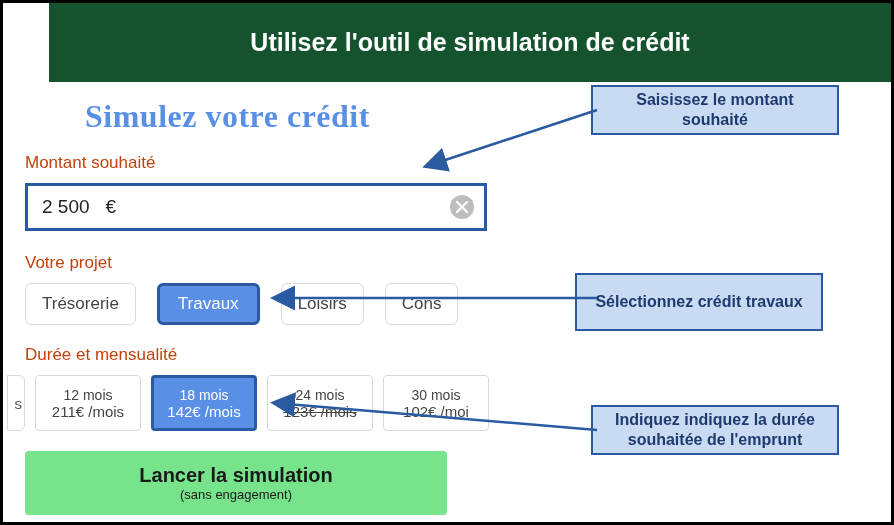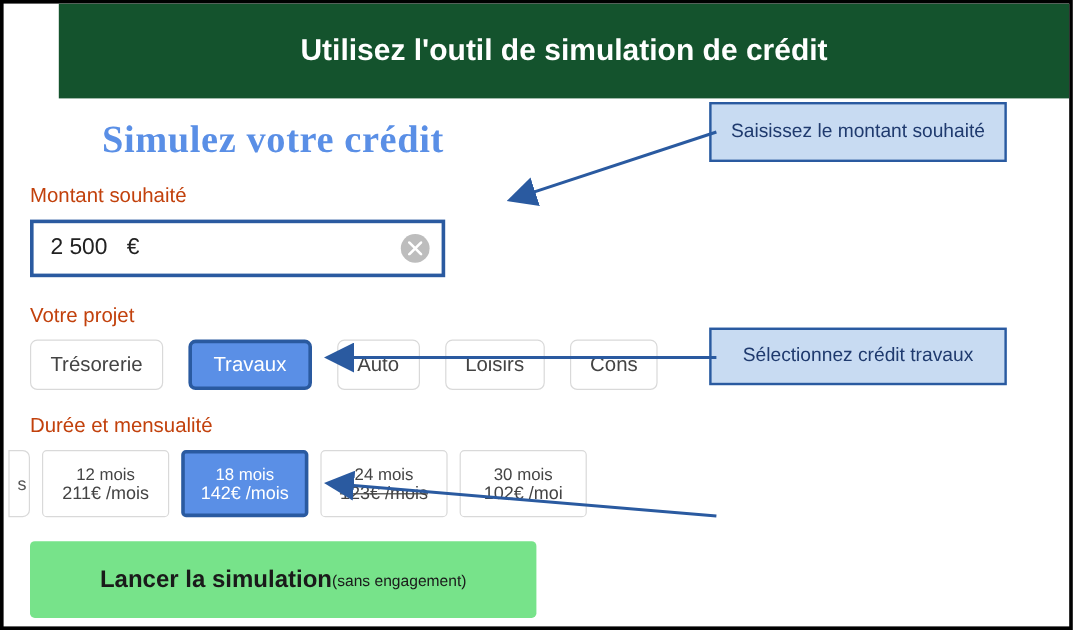--- a/index.html
+++ b/index.html
@@ -13,21 +13,21 @@
     background: #14532d; color: #fff; text-align: center;
     font-size: 25px; font-weight: bold; padding: 25px 0; margin-left: 46px;
   }
   .content { padding: 12px 28px 16px 22px; position: relative; }
   .title {
     color: #5a8fe6; font-size: 32px; font-weight: 700;
     margin: 4px 0 18px 60px; letter-spacing: 0.5px; font-family: Liberation Serif, serif;
   }
   .label { color: #c2410c; font-size: 17px; margin-bottom: 10px; }
   .amount-wrap {
-    width: 346px; border: 3px solid #2a5aa0; height: 48px;
+    width: 462px; border: 3px solid #2a5aa0; height: 48px;
     display: flex; align-items: center; padding: 0 10px 0 14px;
     position: relative; background: #fff; margin-bottom: 22px;
   }
   .amount-val { font-size: 19px; color: #222; }
   .amount-cur { font-size: 19px; color: #222; margin-left: 16px; }
   .clear-btn {
     margin-left: auto; width: 24px; height: 24px; border-radius: 50%;
     background: #bdbdbd; display: flex; align-items: center; justify-content: center;
     cursor: pointer;
   }
@@ -55,33 +55,33 @@
     font-size: 14px; color: #444; cursor: pointer; background: #fff;
   }
   .dur .m { font-size: 14px; }
   .dur .p { font-size: 15px; }
   .dur.selected {
     background: #5a8fe6; color: #fff; border: 3px solid #2a5aa0;
   }
   .dur.struck .p { text-decoration: line-through; }
   .launch {
     background: #77e38a; width: 422px; height: 64px; border-radius: 4px;
-    display: flex; flex-direction: row; align-items: center; justify-content: center;
+    display: flex; flex-direction: column; align-items: center; justify-content: center;
     cursor: pointer;
   }
   .launch .main { font-size: 20px; font-weight: 600; color: #1a1a1a; }
   .launch .sub { font-size: 13px; color: #1a1a1a; }
   .callout {
     position: absolute; background: #c8dbf2; border: 2px solid #2a5aa0;
     color: #1f3a6e; font-size: 16px; text-align: center;
     display: flex; align-items: center; justify-content: center;
-    padding: 6px 10px; line-height: 1.25;
+    padding: 6px 10px; line-height: 1.25; font-weight: bold;
   }
   .c1 { right: 52px; top: 82px; width: 248px; height: 50px; }
-  .c2 { right: 52px; top: 270px; width: 248px; height: 48px; }
+  .c2 { right: 68px; top: 270px; width: 248px; height: 58px; }
   .c3 { right: 52px; top: 402px; width: 248px; height: 50px; }
   svg.arrow { position: absolute; overflow: visible; }
 </style>
 </head>
 <body>
 
 <div class="frame">
   <div class="header">
     <span>Utilisez l'outil de simulation de crédit</span>
   </div>
@@ -97,21 +97,20 @@
         <svg viewBox="0 0 12 12">
             <path d="M1 1 L11 11 M11 1 L1 11" stroke="#fff" stroke-width="2.2" stroke-linecap="round"></path>
           </svg>
       </div>
     </div>
 
     <div class="label">Votre projet</div>
     <div class="chips">
       <div class="chip">Trésorerie</div>
       <div class="chip selected">Travaux</div>
-      <div class="chip">Auto</div>
       <div class="chip">Loisirs</div>
       <div class="chip">Cons</div>
     </div>
 
     <div class="label">Durée et mensualité</div>
     <div class="duration-row">
       <div class="dur-edge">s</div>
       <div class="dur">
         <span class="m">12 mois</span>
         <span class="p">211€ /mois</span>
@@ -135,20 +134,23 @@
       <span class="sub">(sans engagement)</span>
     </div>
   </div>
 
   <div class="callout c1">
     <span>Saisissez le montant souhaité</span>
   </div>
   <div class="callout c2">
     <span>Sélectionnez crédit travaux</span>
   </div>
+  <div class="callout c3">
+    <span>Indiquez indiquez la durée souhaitée de l'emprunt</span>
+  </div>
 
   <svg class="arrow" style="left:0;top:0;width:894px;height:525px;">
     <defs>
       <marker id="ah" markerWidth="10" markerHeight="10" refX="8" refY="5" orient="auto">
         <path d="M0,0 L10,5 L0,10 Z" fill="#2a5aa0"></path>
       </marker>
     </defs>
     <line x1="594" y1="107" x2="424" y2="163" stroke="#2a5aa0" stroke-width="2.5" marker-end="url(#ah)"></line>
     <line x1="594" y1="295" x2="272" y2="295" stroke="#2a5aa0" stroke-width="2.5" marker-end="url(#ah)"></line>
     <line x1="594" y1="427" x2="272" y2="400" stroke="#2a5aa0" stroke-width="2.5" marker-end="url(#ah)"></line>

